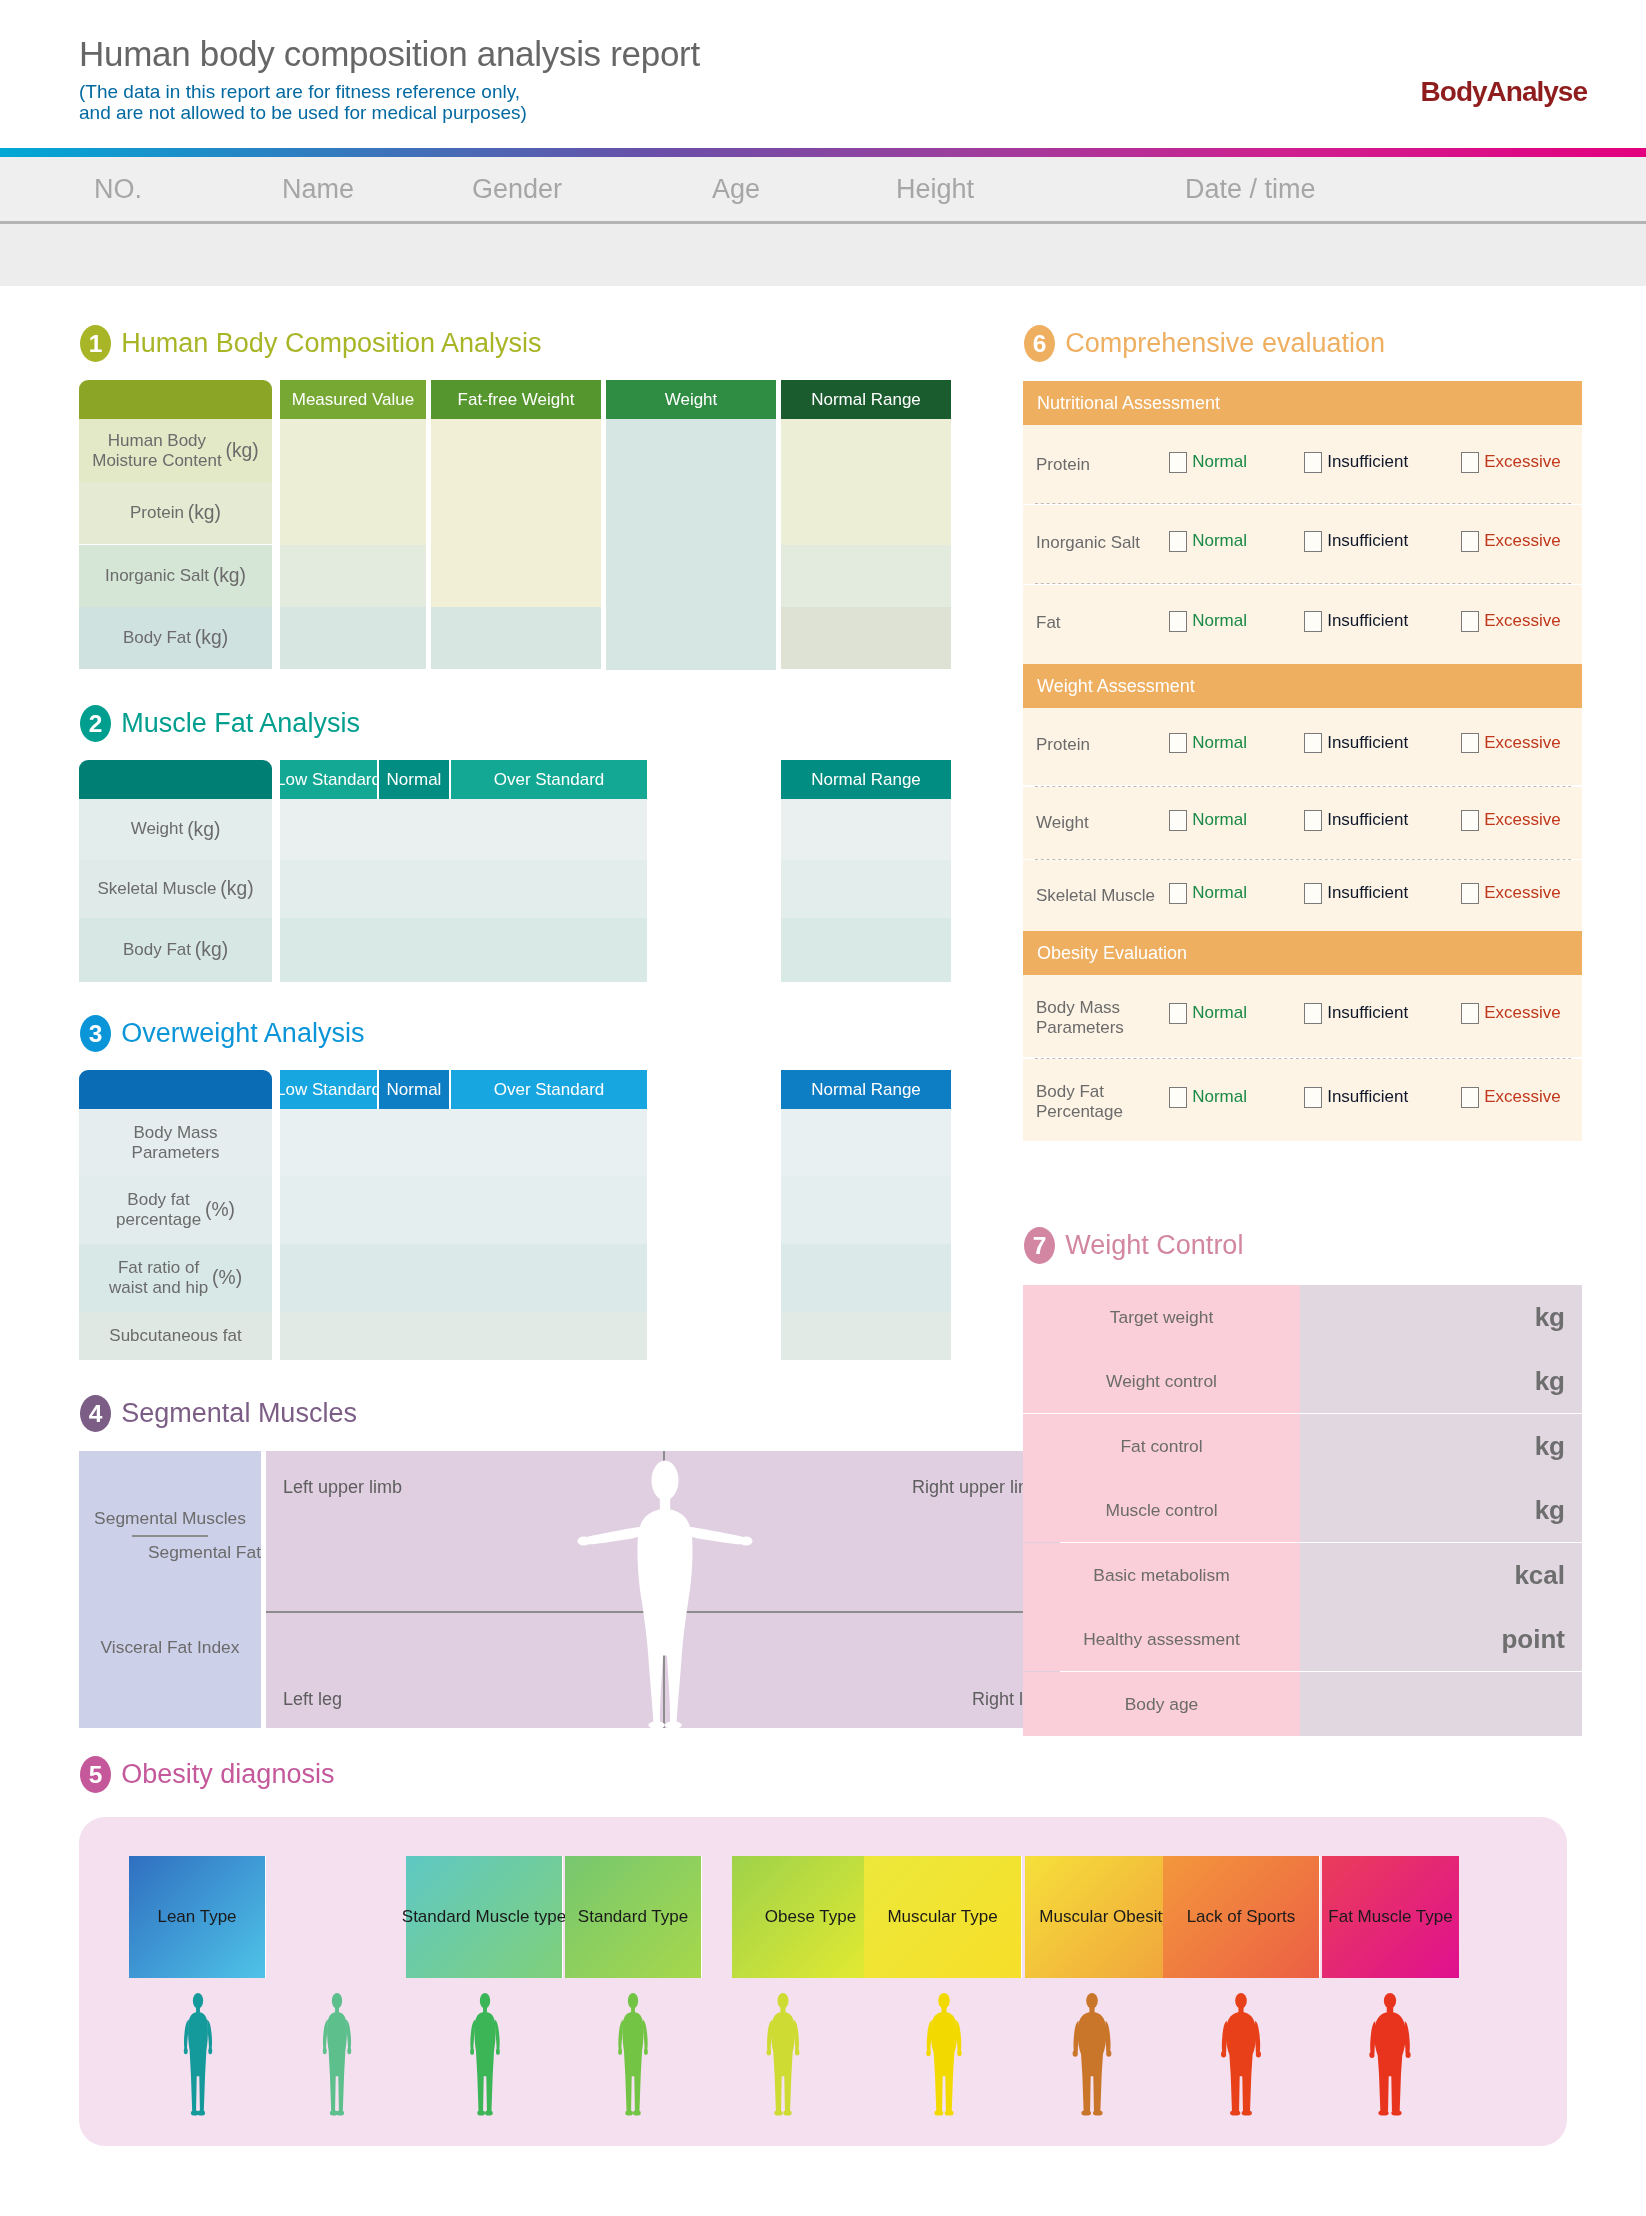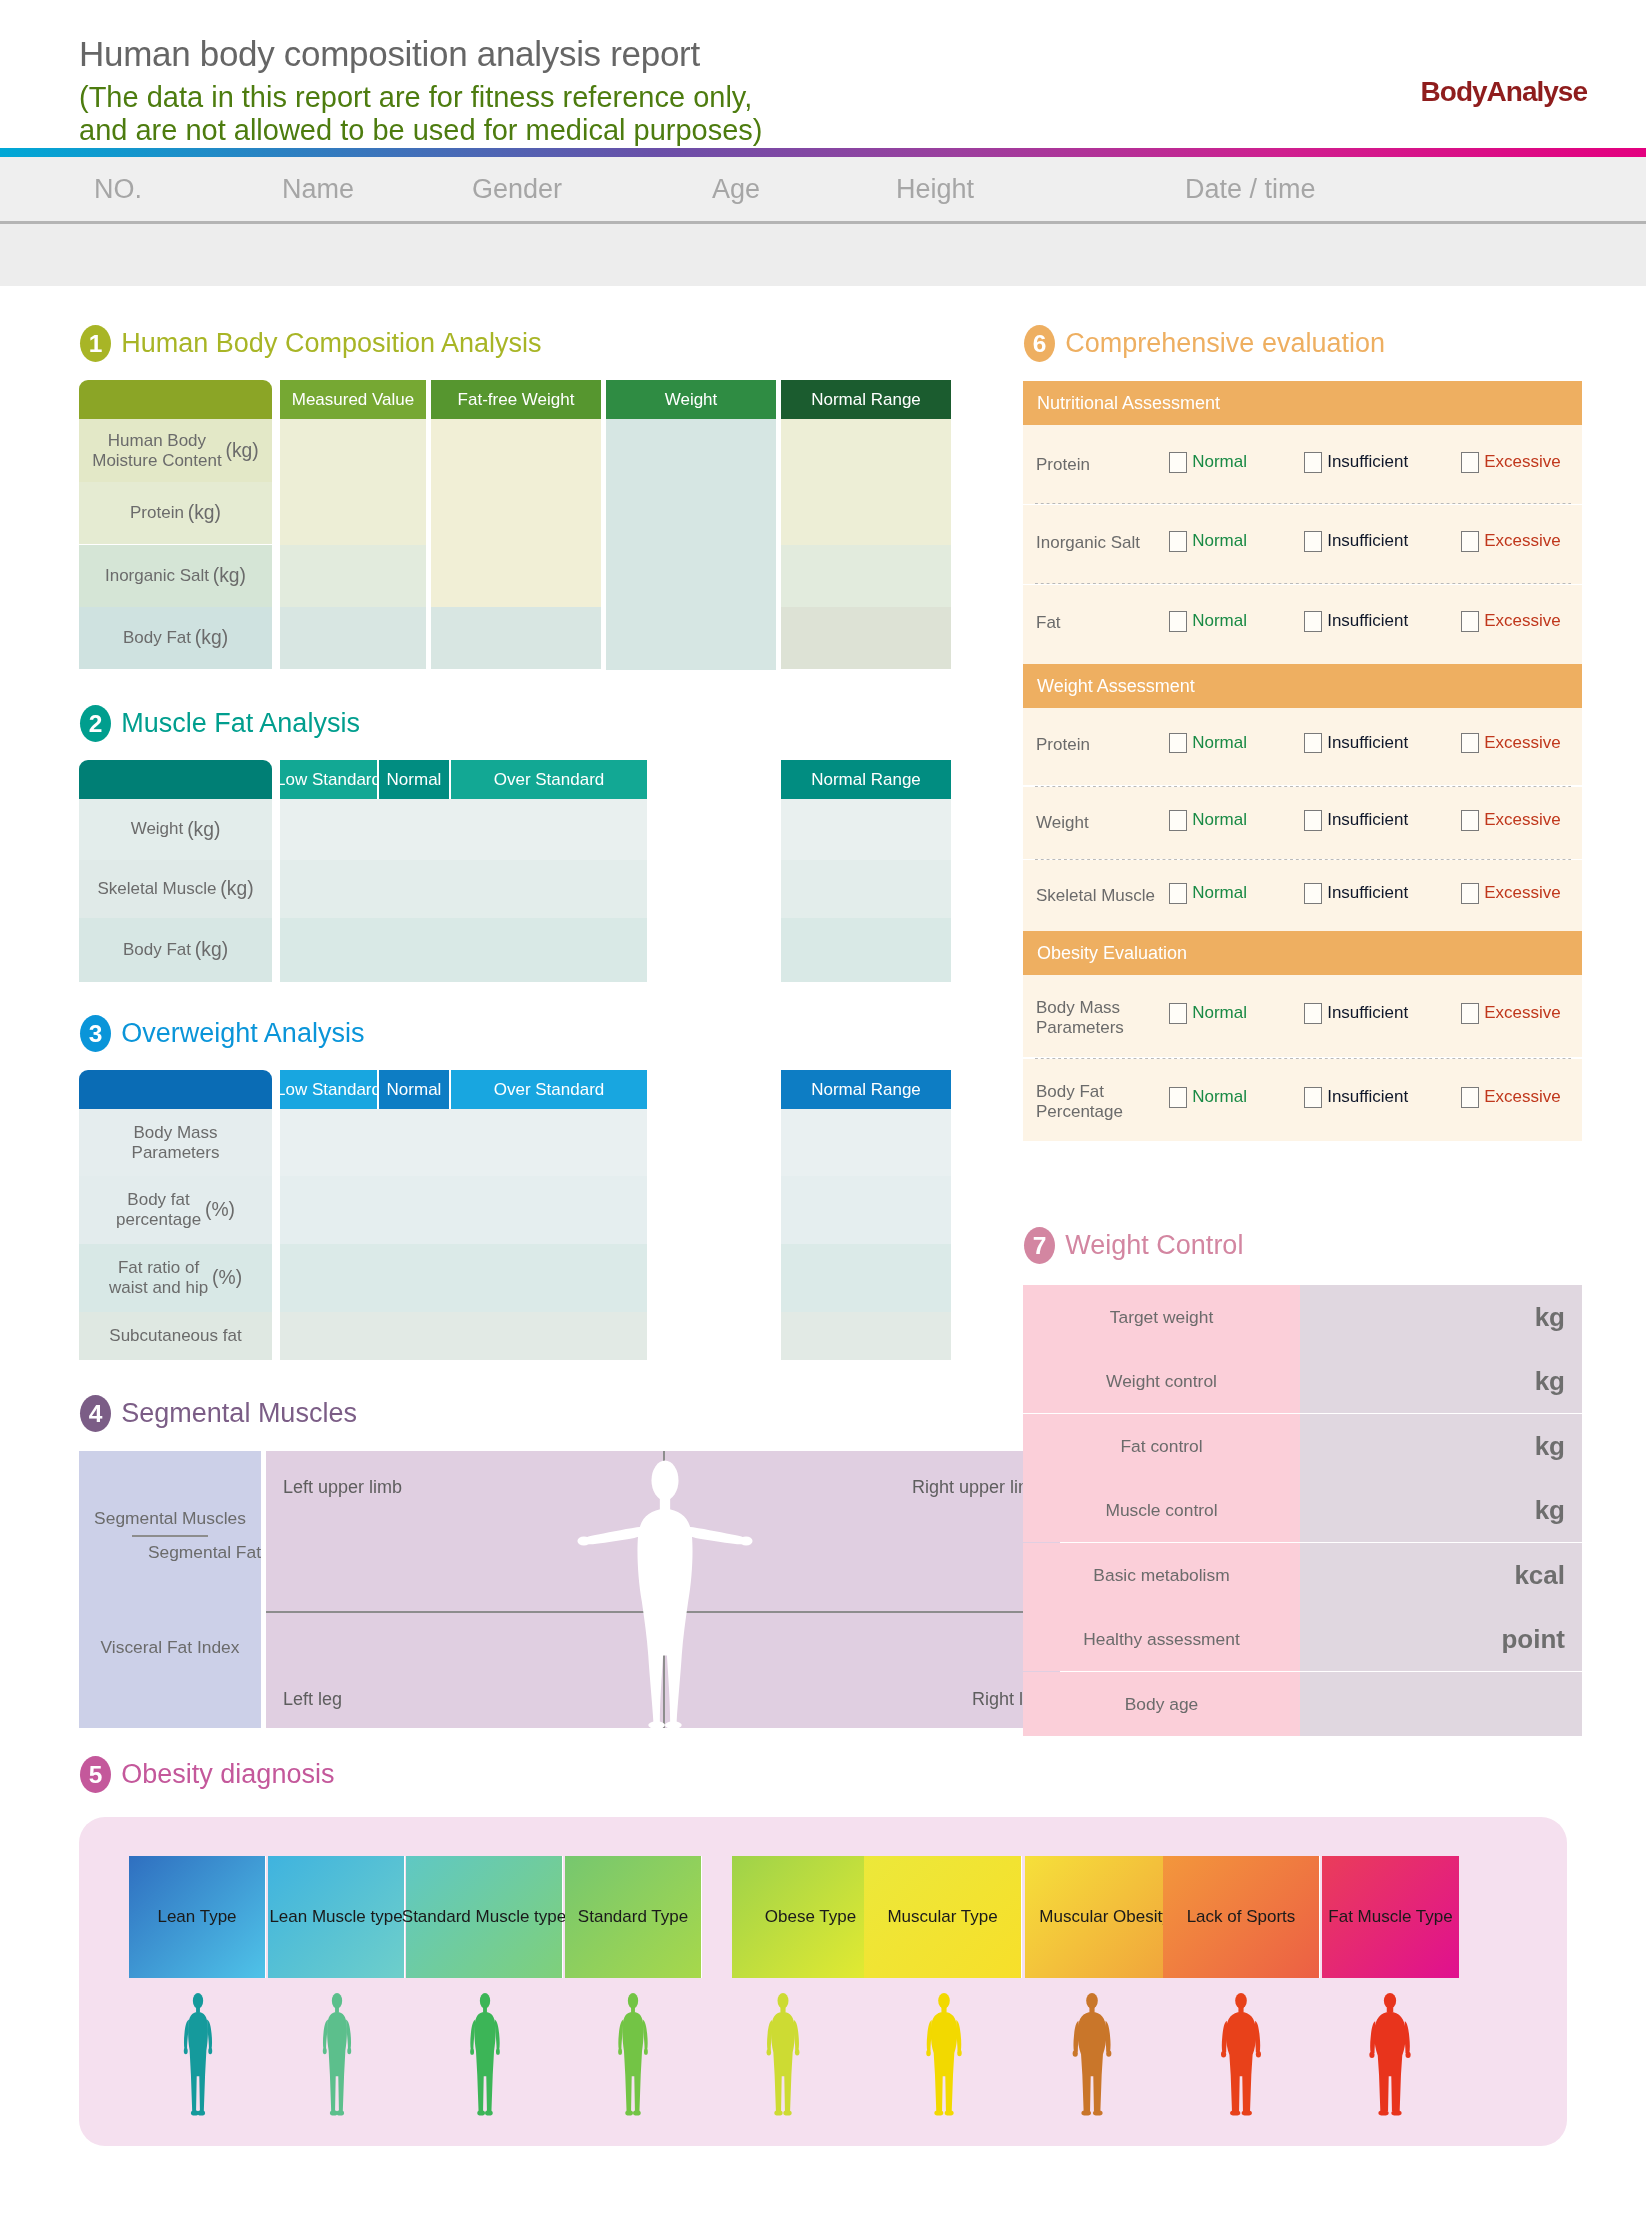--- a/index.html
+++ b/index.html
@@ -12,21 +12,21 @@
   .page { position: relative; width: 1646px; height: 2216px; background:#fff; }
 
   
   .report-header { position:absolute; left:0; top:0; width:1646px; height:156px; background:#fff; }
   .report-title {
     position:absolute; left:79px; top:34px;
     font-size:35px; color:#666; letter-spacing:-0.3px; white-space:nowrap;
   }
   .report-subtitle {
     position:absolute; left:79px; top:81px;
-    font-size:29px; color:#4d7c0f; line-height:1.13; white-space:nowrap;
+    font-size:19px; color:#0369a1; line-height:1.13; white-space:nowrap;
   }
   .brand-logo {
     position:absolute; right:59px; top:76px;
     font-size:28px; font-weight:bold; color:#8f1d1d;
     letter-spacing:-1px; white-space:nowrap;
   }
   .rainbow-bar {
     position:absolute; left:0; top:148px; width:1646px; height:9px;
     background: linear-gradient(to right, #00a8d6 0%, #2d7fc1 18%, #6a4fa8 40%, #9b3f9e 58%, #cf1f8f 78%, #e3007f 100%);
   }
@@ -505,23 +505,20 @@
   <div class="sec-title" style="left:80px; top:1756px;">
     <div class="sec-badge" style="background:#c4589b;">5</div>
     <div class="sec-label" style="color:#c4589b;">Obesity diagnosis</div>
   </div>
 
   <div class="od-panel">
 
     <div class="od-swatch" style="left:50px;   width:137px; background:linear-gradient(135deg,#2f6fc0,#4fc3e8);">
         <span>Lean Type</span>
       </div>
-    <div class="od-swatch" style="left:189px;  width:137px; background:linear-gradient(135deg,#3fb3df,#6ecfca);">
-        <span>Lean Muscle type</span>
-      </div>
     <div class="od-swatch" style="left:327px;  width:157px; background:linear-gradient(135deg,#5fc8c4,#7fd07a);">
         <span>Standard Muscle type</span>
       </div>
     <div class="od-swatch" style="left:486px;  width:137px; background:linear-gradient(135deg,#76c76f,#a7d84b);">
         <span>Standard Type</span>
       </div>
     <div class="od-swatch" style="left:625px;  width:158px; background:linear-gradient(135deg,#9ed24a,#e8ec2f);margin-left:28px;">
         <span>Obese Type</span>
       </div>
     <div class="od-swatch" style="left:785px; width:158px; background:linear-gradient(135deg,#ece83a,#f7df2a);">

